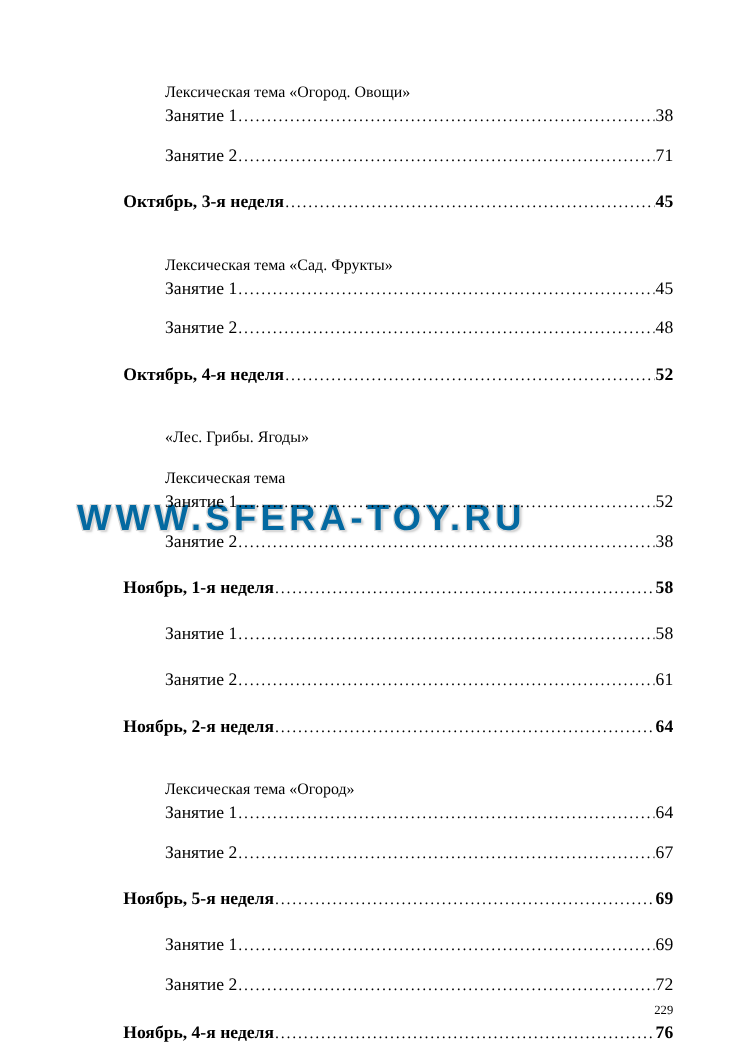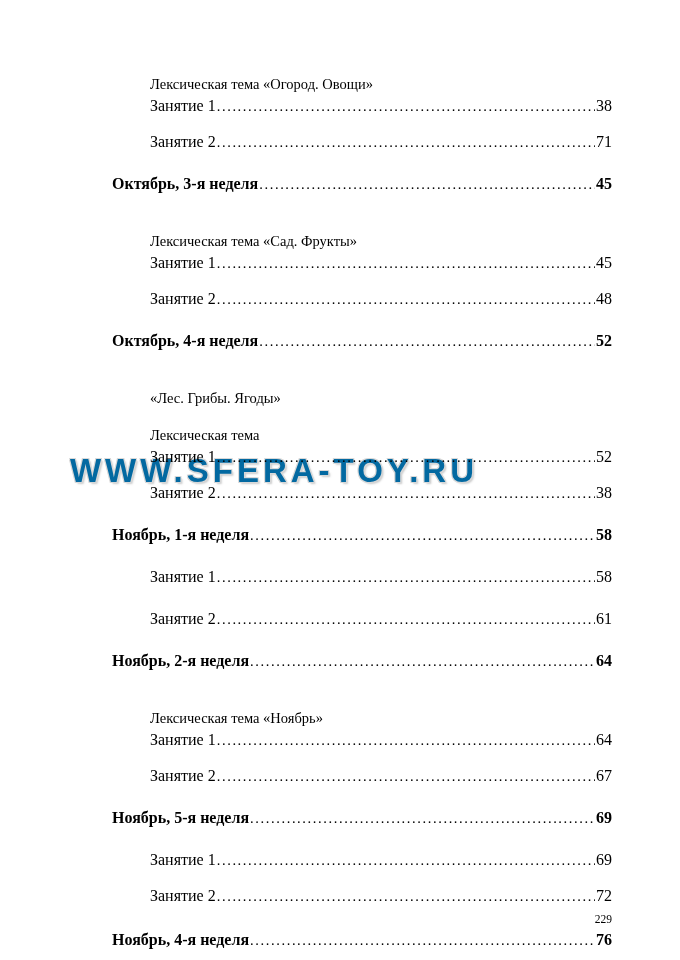--- a/index.html
+++ b/index.html
@@ -223,21 +223,21 @@
       <div class="line bold">
         <span class="label">Ноябрь, 2-я неделя</span>
         <span class="dots"></span>
         <span class="page-num">64</span>
       </div>
     </div>
 
     <div class="gap-md"></div>
 
     <div class="entry level2">
-      <div class="plain">Лексическая тема «Ноябрь»</div>
+      <div class="plain">Лексическая тема «Огород»</div>
       <div class="line">
         <span class="label">Занятие 1</span>
         <span class="dots"></span>
         <span class="page-num">64</span>
       </div>
       <div class="gap-sm"></div>
       <div class="line">
         <span class="label">Занятие 2</span>
         <span class="dots"></span>
         <span class="page-num">67</span>

